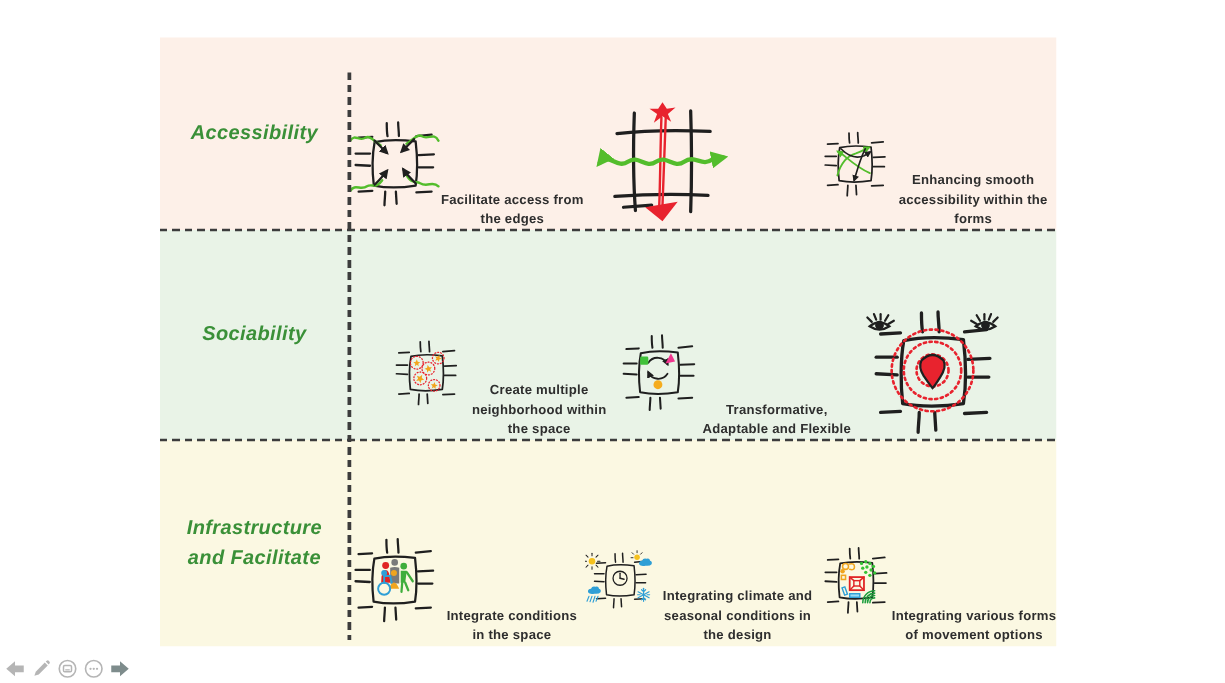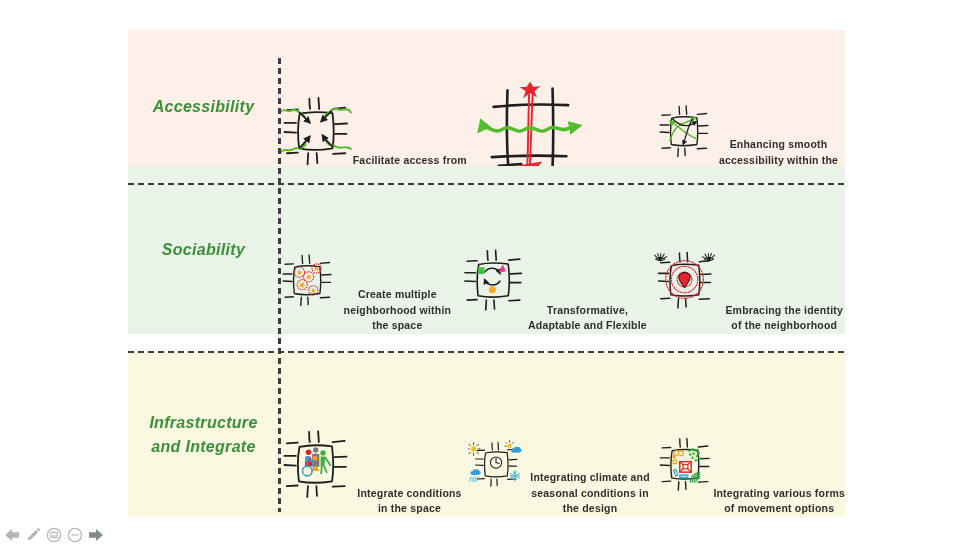--- a/index.html
+++ b/index.html
@@ -5,21 +5,21 @@
   html,body{margin:0;padding:0;background:#ffffff;}
   body{width:980px;height:546px;position:relative;overflow:hidden;
        font-family:"Liberation Sans", sans-serif;}
 
   .slide{position:absolute;left:0;top:0;width:980px;height:546px;background:#ffffff;}
 
   .matrix{position:absolute;left:128px;top:30px;width:717px;height:487px;}
 
   .row{position:absolute;left:0;width:717px;display:flex;}
   .row-accessibility{top:0;height:154px;background:#fdf0e8;}
-  .row-sociability{top:136px;height:168px;background:#e9f3e7;}
+  .row-sociability{top:154px;height:168px;background:#e9f3e7;gap:34px;}
   .row-infrastructure{top:322px;height:165px;background:#fbf8e2;}
 
   .hline{position:absolute;left:0;width:717px;height:2.5px;z-index:4;
          background:repeating-linear-gradient(90deg,#3c3c3c 0 6px,transparent 6px 10px);}
   .hline-1{top:152.5px;}
   .hline-2{top:320.5px;}
   .vline{position:absolute;left:150px;top:28px;width:2.5px;height:454px;z-index:4;
          background:repeating-linear-gradient(180deg,#3c3c3c 0 6px,transparent 6px 10px);}
 
   .label-col{flex:0 0 151px;display:flex;align-items:center;justify-content:center;
@@ -197,28 +197,27 @@
             <g transform="translate(118,16) scale(-1,1)" stroke="#1f1f1f" stroke-width="2" stroke-linecap="round" fill="none">
               <path d="M-9,1 Q0,-6 9,1 Q0,7 -9,1 Z"></path>
                 <circle cx="0" cy="0" r="3" fill="#1f1f1f"></circle>
               <path d="M-7,-3 L-11,-7"></path>
                 <path d="M-3,-5 L-5,-10"></path>
                 <path d="M1,-5 L1,-10"></path>
               <path d="M5,-4 L8,-9"></path>
                 <path d="M8,-1 L13,-4"></path>
             </g>
           </svg>
-          <div class="caption cap-w170">Embracing the identity of the neighborhood</div>
         </div>
       </div>
     </div>
 
     <div class="row row-infrastructure">
       <div class="label-col">
-        <div class="row-label">Infrastructure and Integrate</div>
+        <div class="row-label">Infrastructure and Facilitate</div>
       </div>
       <div class="cells">
         <div class="cell">
           <svg class="sketch" width="106" height="104" viewBox="0 0 120 120">
             <use href="#blk"></use>
             <g>
               <circle cx="49" cy="39" r="4.6" fill="#e02424"></circle>
               <path d="M43,62 Q43,45 49,45 Q55,45 55,62 Z" fill="#e02424"></path>
               <circle cx="61" cy="35" r="4.4" fill="#7a7a7a"></circle>
               <path d="M55,42 Q61,40 67,42 L67,63 L55,63 Z" fill="#7a7a7a"></path>

